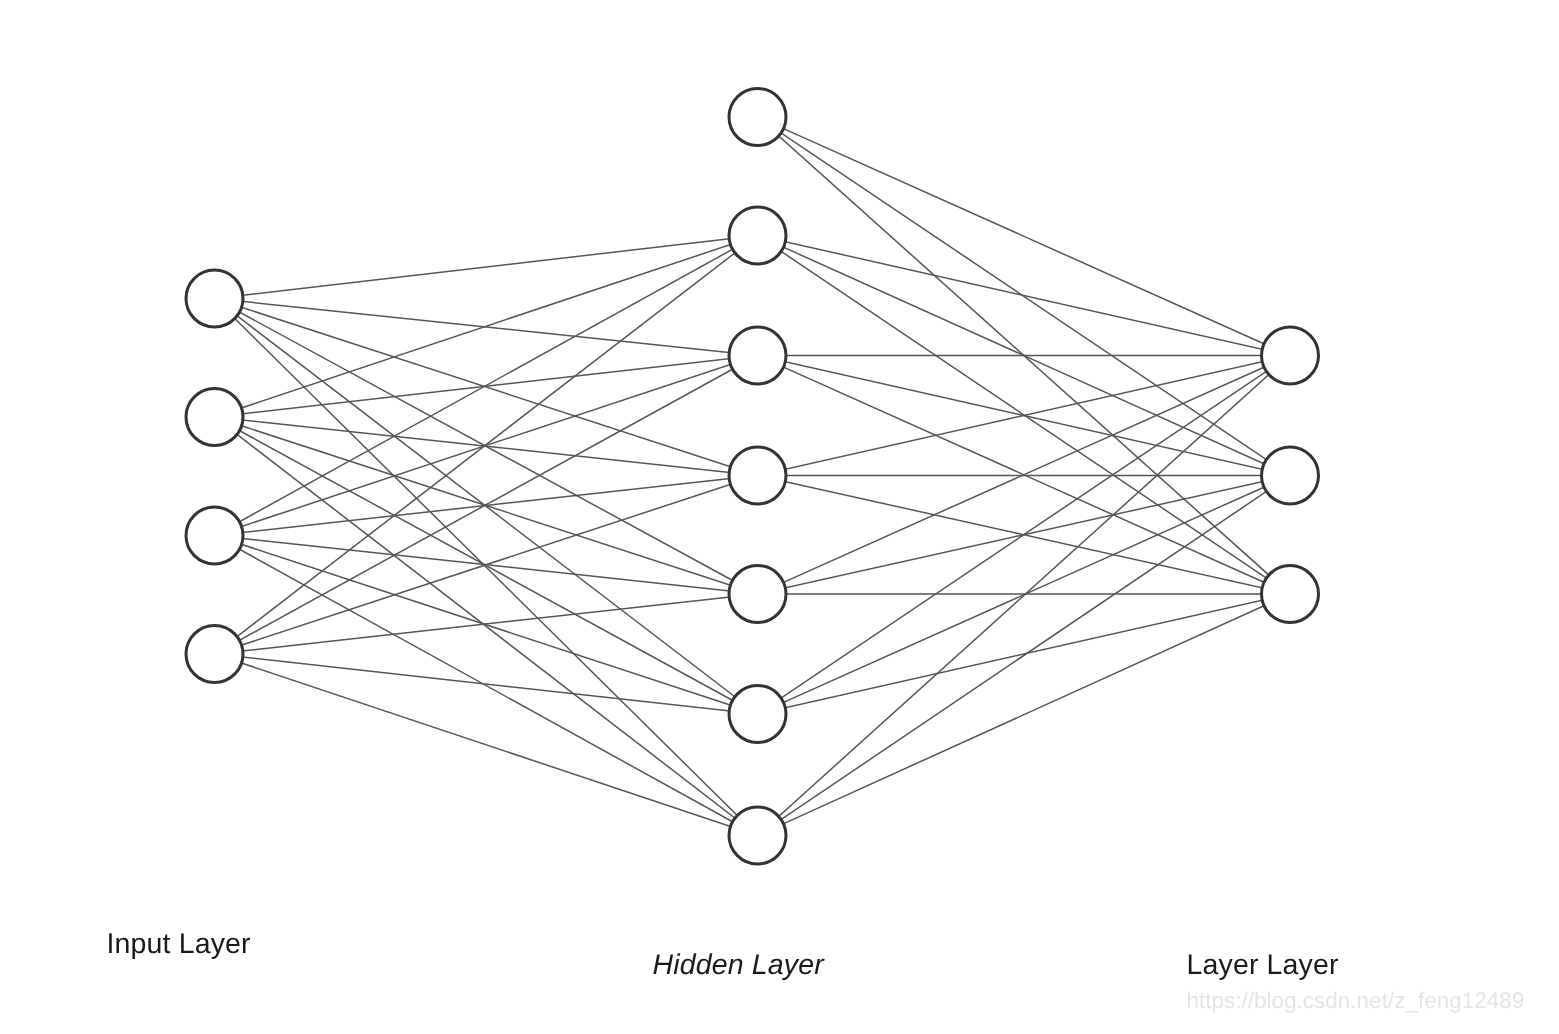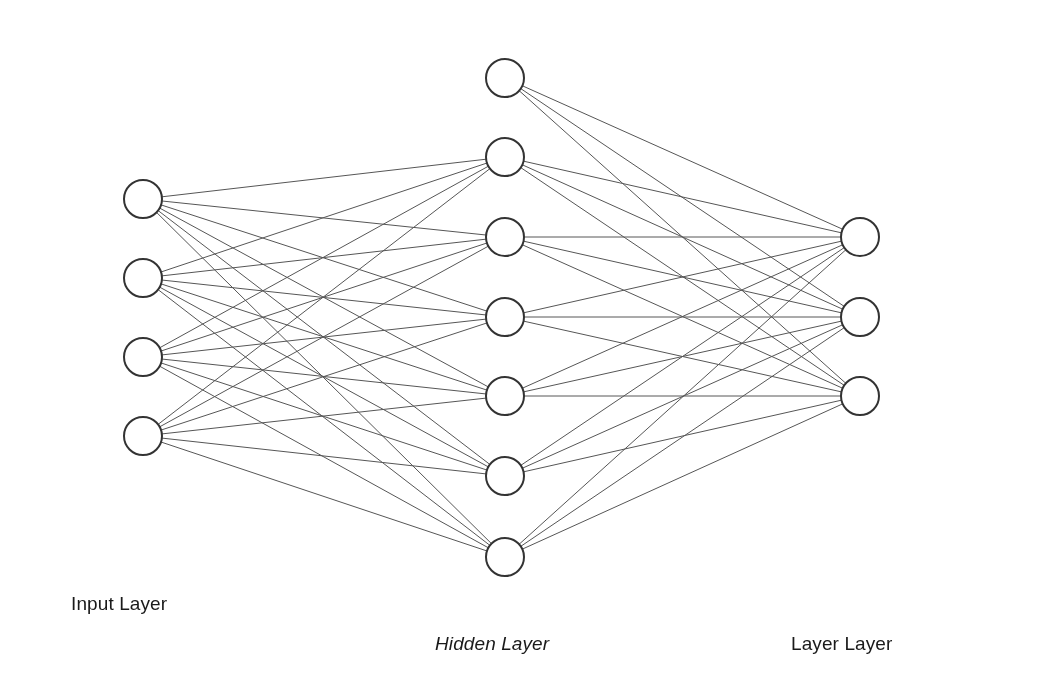--- a/index.html
+++ b/index.html
@@ -40,21 +40,21 @@
     stroke-width: 2;
   }
   .layer-label {
     position: absolute;
     font-family: "Liberation Sans", sans-serif;
     font-size: 19px;
     color: #1a1a1a;
     white-space: nowrap;
     letter-spacing: 0.1px;
   }
-  #label-input  { left: 71px;  top: 593px; }
+  #label-input  { left: 71px;  top: 619px; }
   #label-hidden { left: 435px; top: 633px; font-style: italic; }
   #label-output { left: 791px; top: 633px; }
   #watermark {
     position: absolute;
     left: 791px;
     top: 659px;
     font-family: "Liberation Sans", sans-serif;
     font-size: 15px;
     color: #e4e4e4;
     white-space: nowrap;
@@ -131,14 +131,15 @@
         <circle cx="860" cy="396" r="19" class="node-circle" fill="#ffffff" stroke="#333333" stroke-width="2"></circle>
       </g>
   </svg>
 
   <div class="layer-label" id="label-input">Input Layer</div>
 
   <div class="layer-label" id="label-hidden">Hidden Layer</div>
 
   <div class="layer-label" id="label-output">Layer Layer</div>
 
+  <div id="watermark">https://blog.csdn.net/z_feng12489</div>
 
 </div>
 
 </body></html>

